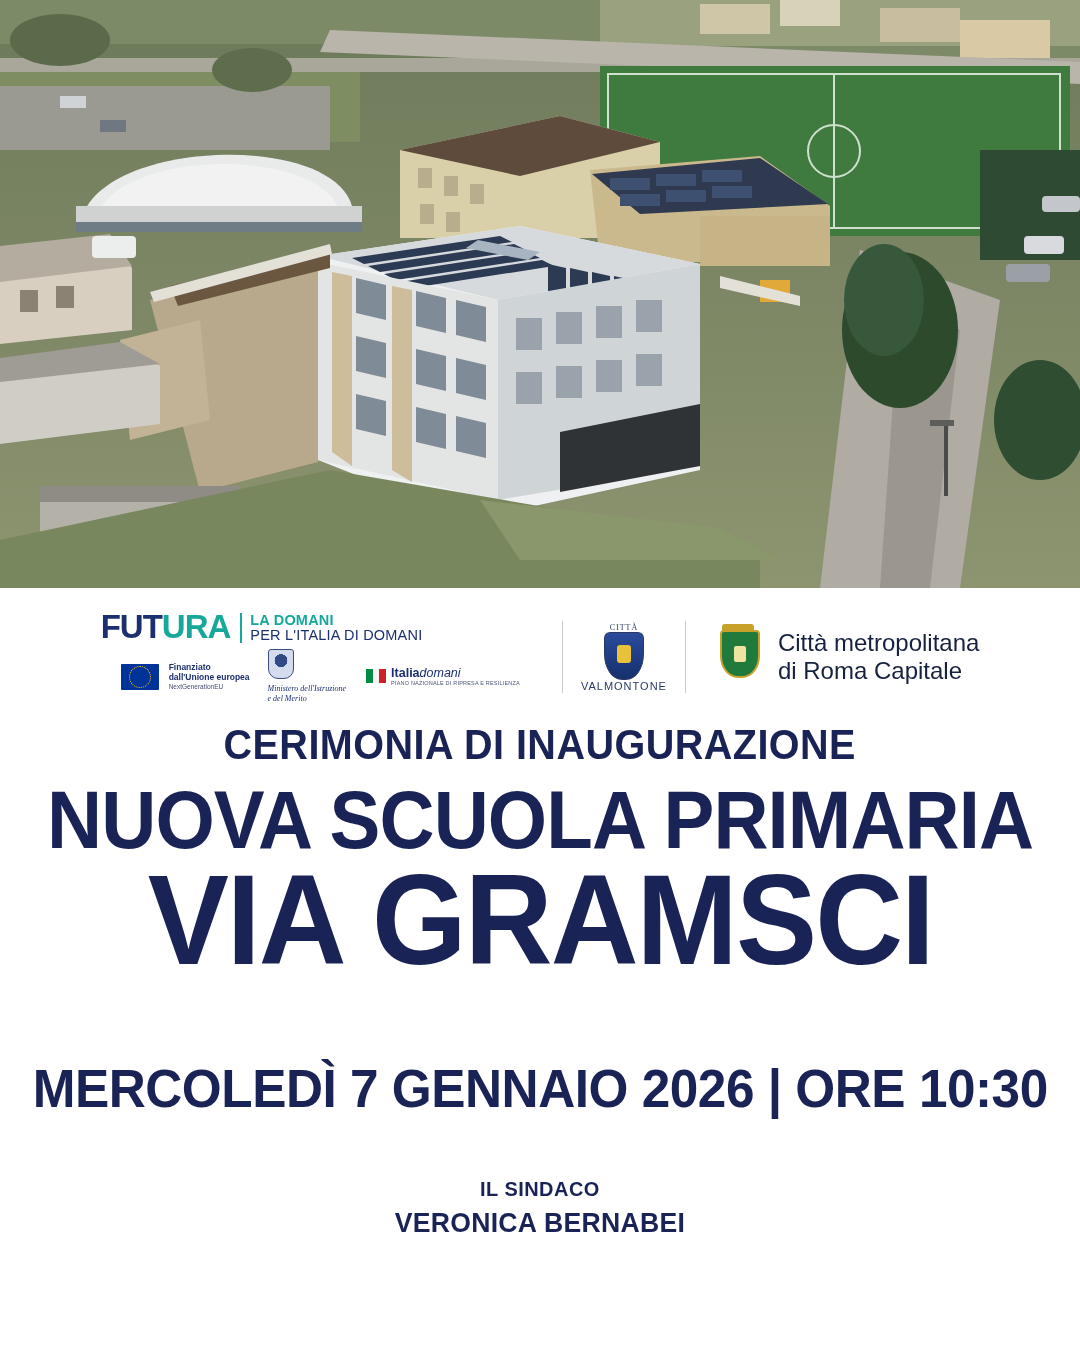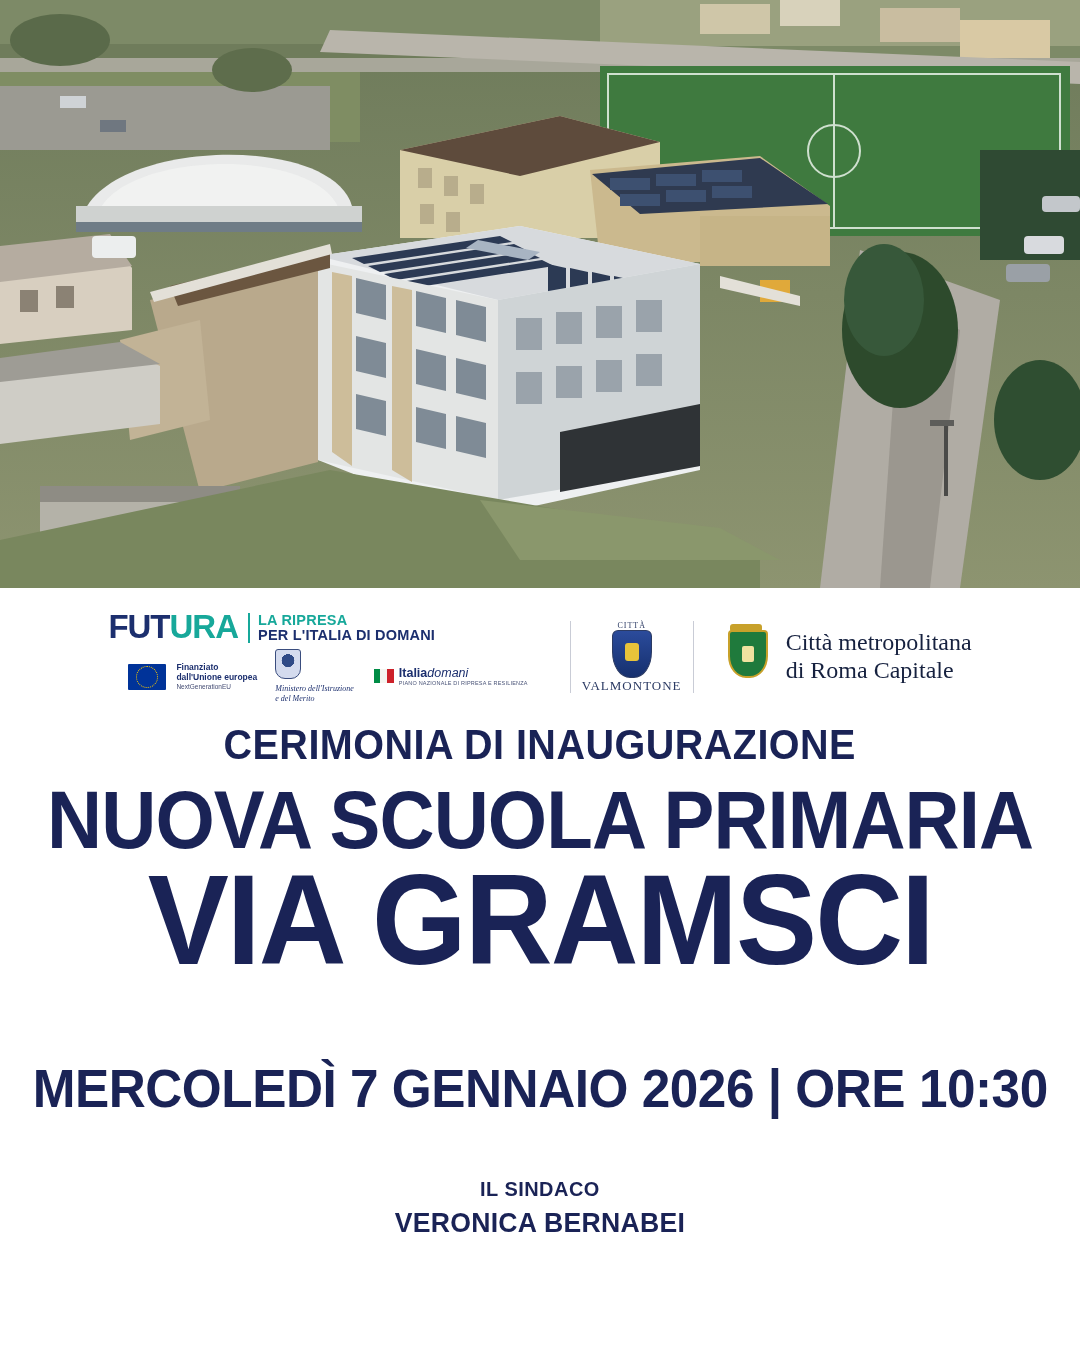--- a/index.html
+++ b/index.html
@@ -82,21 +82,21 @@
     line-height: 1.05;
   }
   .scuola-l1 {
     font-size: 14.5px;
     font-weight: bold;
     color: #17a89a;
     letter-spacing: 0.2px;
   }
   .scuola-l2 {
     font-size: 14.5px;
-    font-weight: bold;
+    font-weight: normal;
     color: #1c2f6e;
     letter-spacing: 0.2px;
   }
   .futura-bottom {
     display: flex;
     align-items: center;
     gap: 10px;
     margin-top: 6px;
     margin-left: 20px;
   }
@@ -213,22 +213,22 @@
     position: absolute;
     left: 50%;
     top: 46%;
     transform: translate(-50%,-50%);
     width: 14px;
     height: 18px;
     background: #e8c33a;
     border-radius: 3px;
   }
   .crest-valmontone .cv-bot {
-    font-family: Liberation Serif, serif;
-    font-size: 13px;
+    font-family: Liberation Sans, sans-serif;
+    font-size: 11px;
     color: #2b3a63;
     letter-spacing: 1px;
   }
 
   
   .citta-metro {
     display: flex;
     align-items: center;
     gap: 14px;
   }
@@ -261,21 +261,21 @@
   .cm-shield .crown {
     position: absolute;
     left: 10px;
     top: -2px;
     width: 32px;
     height: 8px;
     background: #c8a12a;
     border-radius: 3px;
   }
   .cm-text {
-    font-family: Liberation Serif, serif;
+    font-family: Liberation Sans, sans-serif;
     font-size: 24px;
     line-height: 1.15;
     color: #16213f;
   }
 
   
   .content {
     flex: 1;
     display: flex;
     flex-direction: column;
@@ -499,21 +499,21 @@
     </svg>
   </div>
 
   <div class="logo-strip">
 
     <div class="logo-group">
       <div class="futura-block">
         <div class="futura-top">
           <div class="futura-word"><span>FUT</span><span class="accent">URA</span></div>
           <div class="scuola-lines">
-            <span class="scuola-l1">LA RIPRESA</span>
+            <span class="scuola-l1">LA DOMANI</span>
             <span class="scuola-l2">PER L'ITALIA DI DOMANI</span>
           </div>
         </div>
         <div class="futura-bottom">
           <div class="eu-flag">
               <span class="stars"></span>
             </div>
           <div class="eu-text">
             <div>Finanziato</div>
             <div>dall'Unione europea</div>

